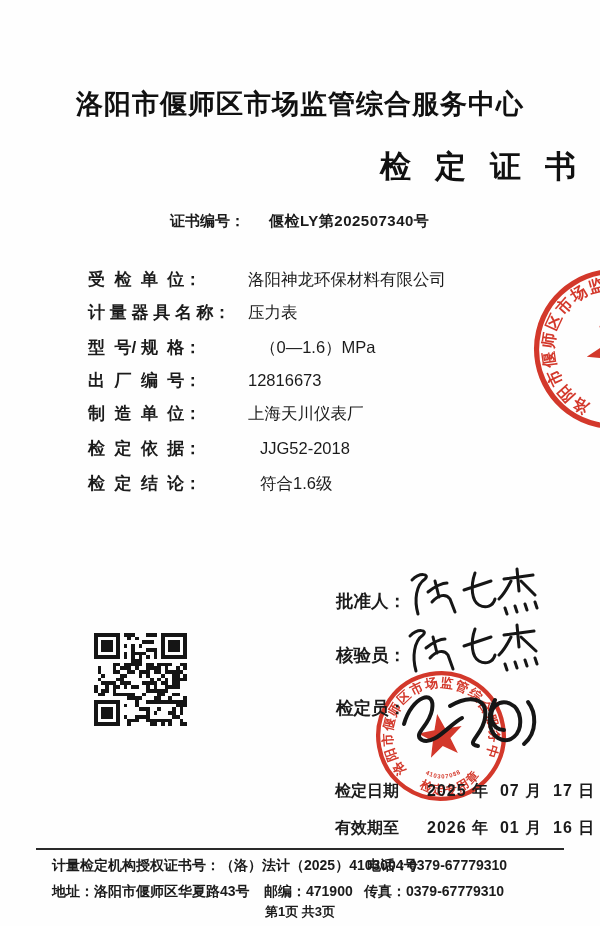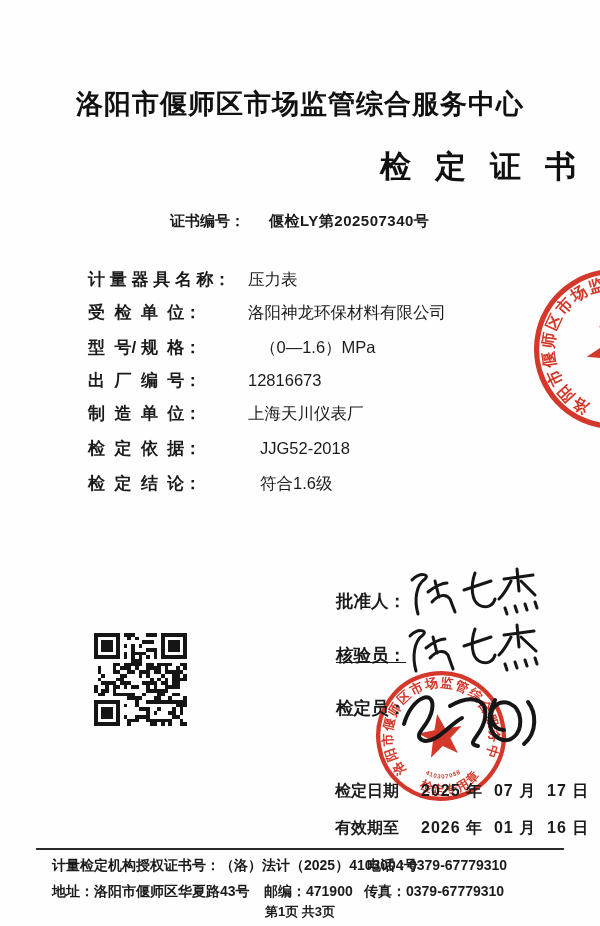--- a/index.html
+++ b/index.html
@@ -21,38 +21,38 @@
   .cert-no .val{font-weight:600;letter-spacing:.5px;}
 
   .fields{position:absolute;top:263px;left:88px;right:70px;}
   .field-row{display:flex;align-items:center;height:33px;}
   .field-row.gap{margin-top:2px;gap:12px;}
   .field-label{width:152px;white-space:pre;font-weight:700;font-size:17px;flex:none;}
   .field-value{margin-left:8px;font-size:16.5px;font-weight:500;white-space:pre;}
 
   .sig-label{position:absolute;font-size:17.5px;font-weight:700;z-index:3;}
   .sig-label.approver{top:589px;left:336px;}
-  .sig-label.checker{top:643px;left:336px;text-decoration:underline;}
+  .sig-label.checker{top:643px;left:336px;}
   .sig-label.verifier{top:696px;left:336px;}
   .sig-svg{position:absolute;z-index:5;}
   .sig-svg path{fill:none;stroke:#161616;stroke-width:3;stroke-linecap:round;stroke-linejoin:round;}
   .sig-a{top:566px;left:398px;width:150px;height:56px;}
   .sig-b{top:620px;left:396px;width:155px;height:60px;}
   .sig-c{top:672px;left:392px;width:160px;height:95px;}
   .sig-c path{stroke-width:4;}
 
   .qr{position:absolute;top:633px;left:94px;width:93px;height:93px;z-index:1;}
   .qr svg rect{fill:#151515;}
 
   .seal{position:absolute;z-index:2;opacity:.92;}
   .seal text{font-family:"Liberation Sans","DejaVu Sans",sans-serif;font-weight:700;fill:#d0281a;}
   .seal-right{top:243px;left:508px;width:212px;height:212px;transform:rotate(-32deg);}
   .seal-bottom{top:650px;left:355px;width:172px;height:172px;transform:rotate(-10deg);}
 
-  .date-row{position:absolute;left:335px;display:flex;gap:22px;z-index:4;font-size:16px;}
+  .date-row{position:absolute;left:335px;display:flex;gap:28px;z-index:4;font-size:16px;}
   .date-row .lbl{font-weight:700;}
   .date-row .val{font-weight:600;white-space:pre;letter-spacing:1px;}
   .date-issue{top:781px;}
   .date-valid{top:818px;}
 
   .footer-rule{position:absolute;top:848px;left:36px;width:528px;border-top:2px solid #2a2a2a;z-index:1;}
   .footer{position:absolute;left:52px;right:30px;font-size:14px;font-weight:600;z-index:1;}
   .footer-1{top:857px;}
   .footer-1 .phone{position:absolute;left:315px;top:0;}
   .footer-2{top:883px;}
@@ -68,26 +68,26 @@
   <div class="org-title">洛阳市偃师区市场监管综合服务中心</div>
   <div class="doc-title">检定证书</div>
 
   <div class="cert-no">
     <span class="lbl">证书编号：</span>
     <span class="val">偃检LY第202507340号</span>
   </div>
 
   <div class="fields">
     <div class="field-row">
+      <span class="field-label">受  检  单  位：</span>
+      <span class="field-value">洛阳神龙环保材料有限公司</span>
+    </div>
+    <div class="field-row">
       <span class="field-label">计 量 器 具 名 称：</span>
       <span class="field-value">压力表</span>
-    </div>
-    <div class="field-row">
-      <span class="field-label">受  检  单  位：</span>
-      <span class="field-value">洛阳神龙环保材料有限公司</span>
     </div>
     <div class="field-row gap">
       <span class="field-label">型  号/ 规  格：</span>
       <span class="field-value">（0—1.6）MPa</span>
     </div>
     <div class="field-row">
       <span class="field-label">出  厂  编  号：</span>
       <span class="field-value">12816673</span>
     </div>
     <div class="field-row">

